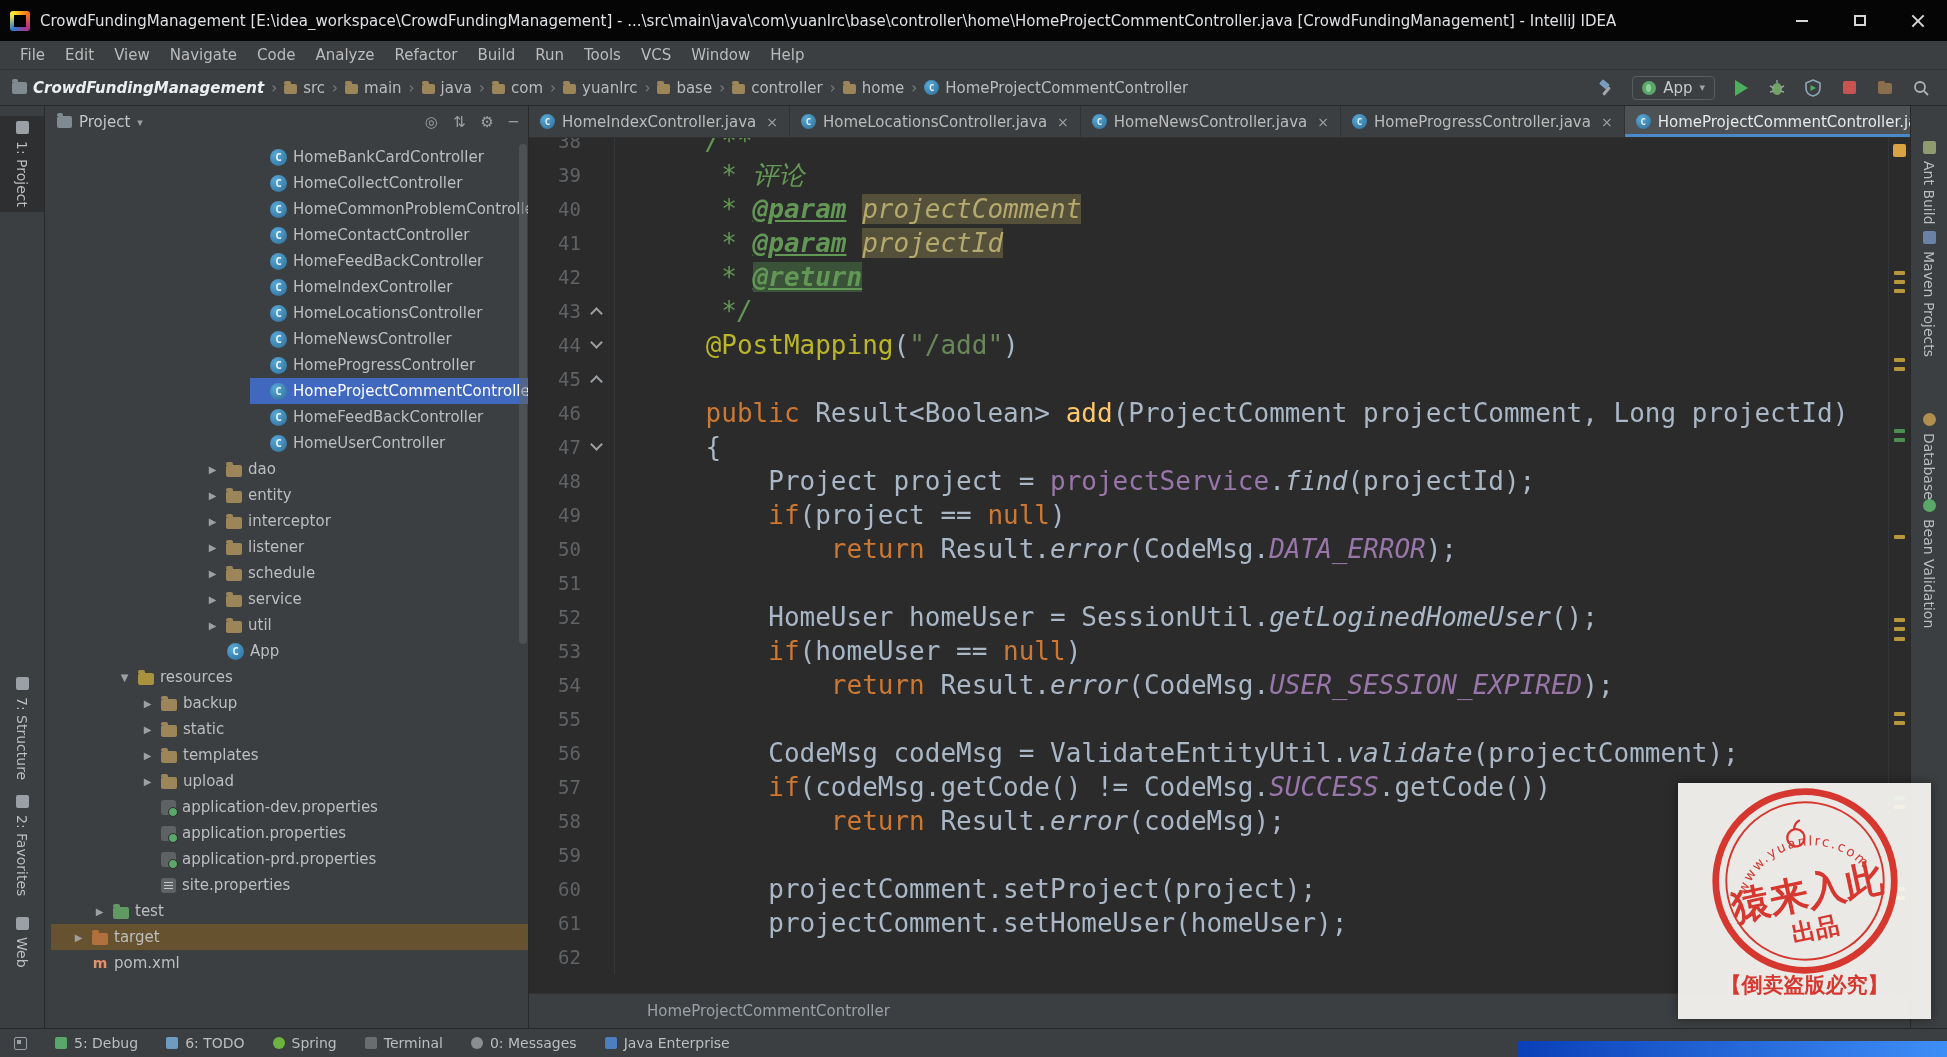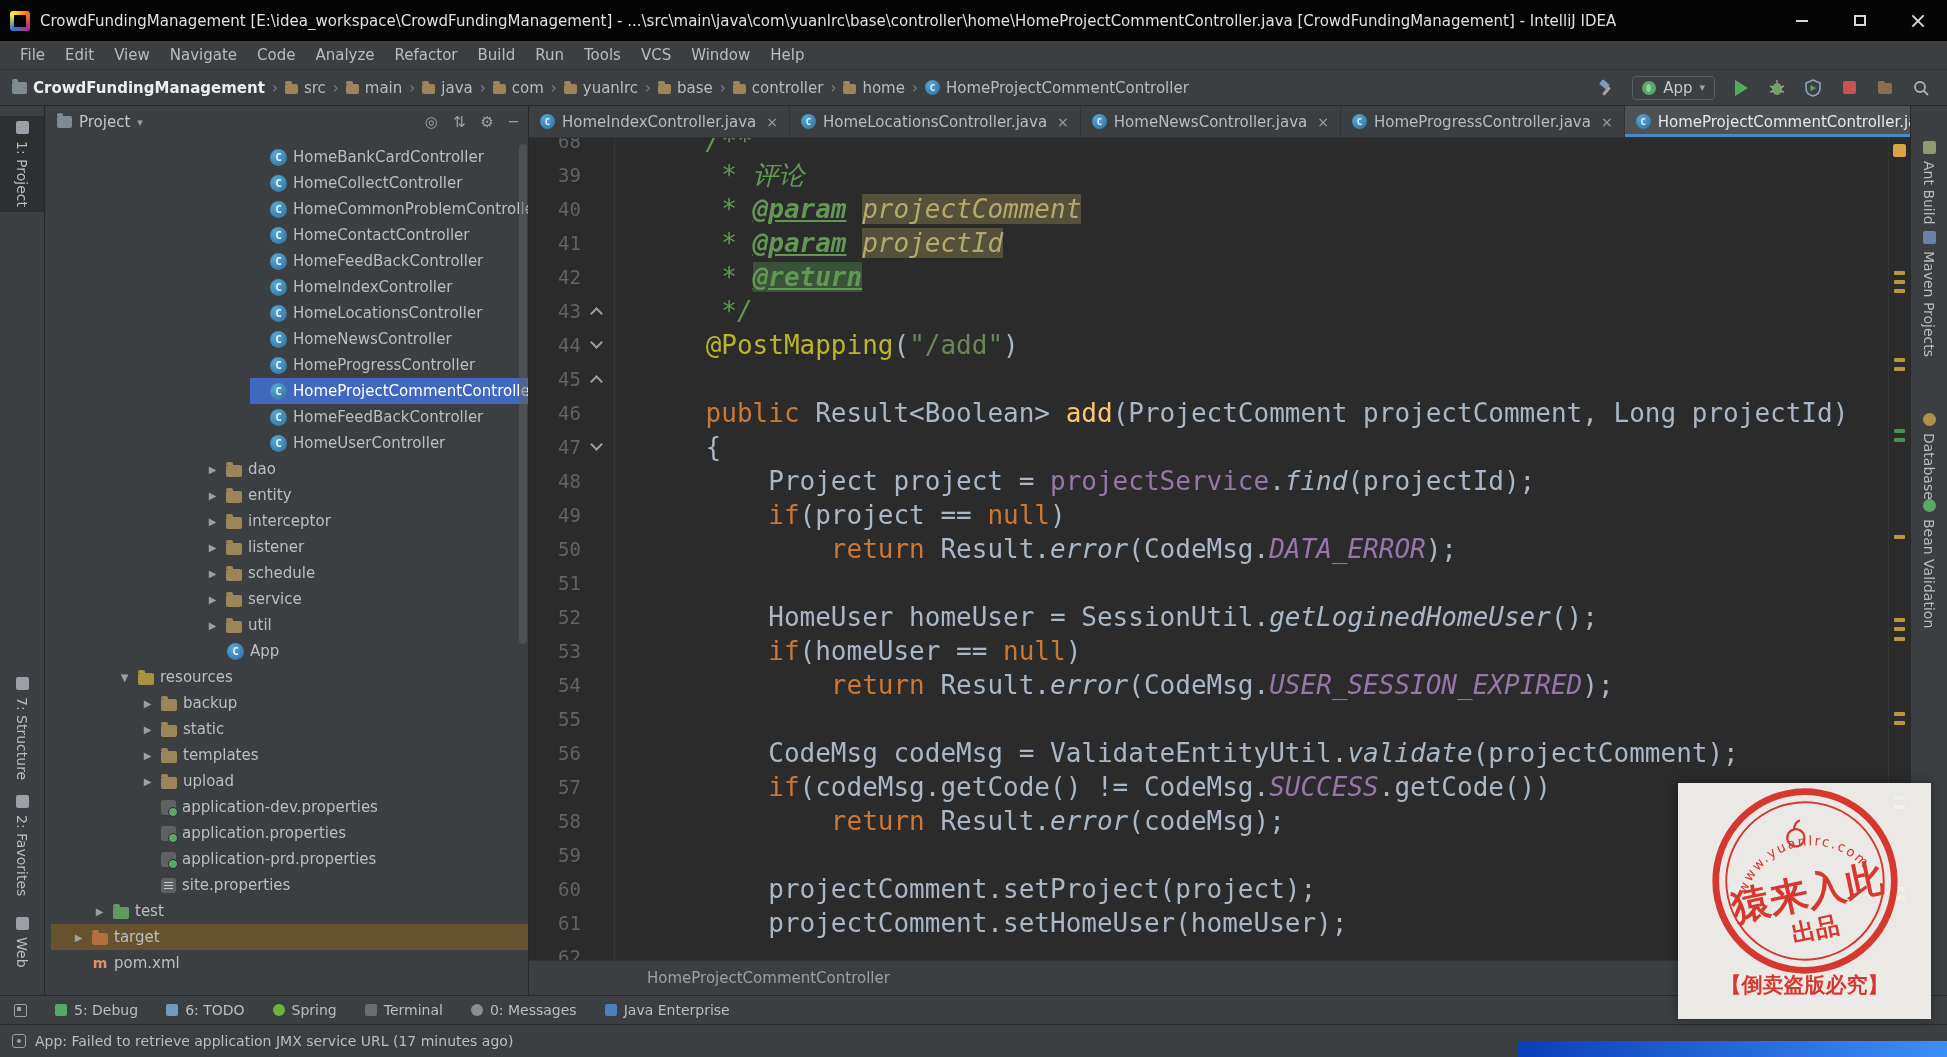--- a/index.html
+++ b/index.html
@@ -27,21 +27,21 @@
   .menubar{height:29px;background:#3c3f41;display:flex;align-items:center;padding-left:10px;
     font-size:15px;color:#bbbbbb;border-bottom:1px solid #323232;flex:0 0 auto;}
   .menu-item{padding:0 10px;height:100%;display:flex;align-items:center;cursor:default;}
 
   
   .toolbar{height:36px;background:#3c3f41;display:flex;align-items:center;padding:0 12px;
     border-bottom:1px solid #282828;font-size:15px;color:#b9bcbf;flex:0 0 auto;}
   .crumbs{display:flex;align-items:center;gap:3px;overflow:hidden;white-space:nowrap;}
   .crumb{display:inline-flex;align-items:center;gap:6px;}
   .crumb-sep{color:#7c7f82;margin:0 4px;}
-  .crumb-label.bold{color:#eceff2;font-weight:bold;}
+  .crumb-label.bold{color:#eceff2;font-weight:bold;font-style:italic;}
   .run-tools{margin-left:auto;display:flex;align-items:center;gap:16px;flex:0 0 auto;padding-right:4px;}
   .app-chip{display:flex;align-items:center;gap:7px;border:1px solid #5a5d5f;border-radius:4px;
     padding:2px 9px;color:#c7cacd;}
   .chip-leaf{width:14px;height:14px;border-radius:50%;background:#59A869;position:relative;}
   .chip-leaf::after{content:"";position:absolute;left:4px;top:3px;width:5px;height:8px;border-radius:50%;background:#8fd19a;}
   .dd-arrow{color:#9da0a3;font-size:11px;}
   .tb-icon{width:20px;height:20px;display:flex;align-items:center;justify-content:center;}
   .run-tri{width:0;height:0;border-left:13px solid #4fae5c;border-top:8px solid transparent;border-bottom:8px solid transparent;}
   .stop-sq{width:13px;height:13px;background:#C75450;border-radius:2px;}
 
@@ -493,21 +493,21 @@
             <span class="tab-close">×</span>
           </div>
           <div class="tab active">
             <span class="icon-class sm">C</span>
             <span class="tab-label">HomeProjectCommentController.java</span>
           </div>
         </div>
       <div class="editor-body">
         <div class="lines">
             <div class="line">
-              <span class="lnum">68</span>
+              <span class="lnum">38</span>
               <span class="fold"></span>
               <span class="code"><span class="tk-c">    /**</span></span>
             </div>
             <div class="line">
               <span class="lnum">39</span>
               <span class="fold"></span>
               <span class="code"><span class="tk-c">     * 评论</span></span>
             </div>
             <div class="line">
               <span class="lnum">40</span>
@@ -699,24 +699,20 @@
       <div class="bb-item">
         <span class="bb-icon ic-messages"></span>
         <span>0: Messages</span>
       </div>
       <div class="bb-item">
         <span class="bb-icon ic-javaee"></span>
         <span>Java Enterprise</span>
       </div>
     </div>
 
-  <div class="statusbar">
-    <span class="status-icon"></span>
-    <span>App: Failed to retrieve application JMX service URL (17 minutes ago)</span>
-  </div>
 
   <div class="bluebar"></div>
   <div class="watermark">
     <svg class="stamp" viewBox="0 0 200 200">
       <circle cx="100" cy="100" r="93" fill="none" stroke="#d6372f" stroke-width="7"></circle>
       <circle cx="100" cy="100" r="82" fill="none" stroke="#d6372f" stroke-width="2"></circle>
       <defs>
           <path id="arcT" d="M 32 112 A 72 72 0 0 1 168 112" fill="none"></path>
         </defs>
       <text font-size="14" fill="#d6372f" letter-spacing="2">

